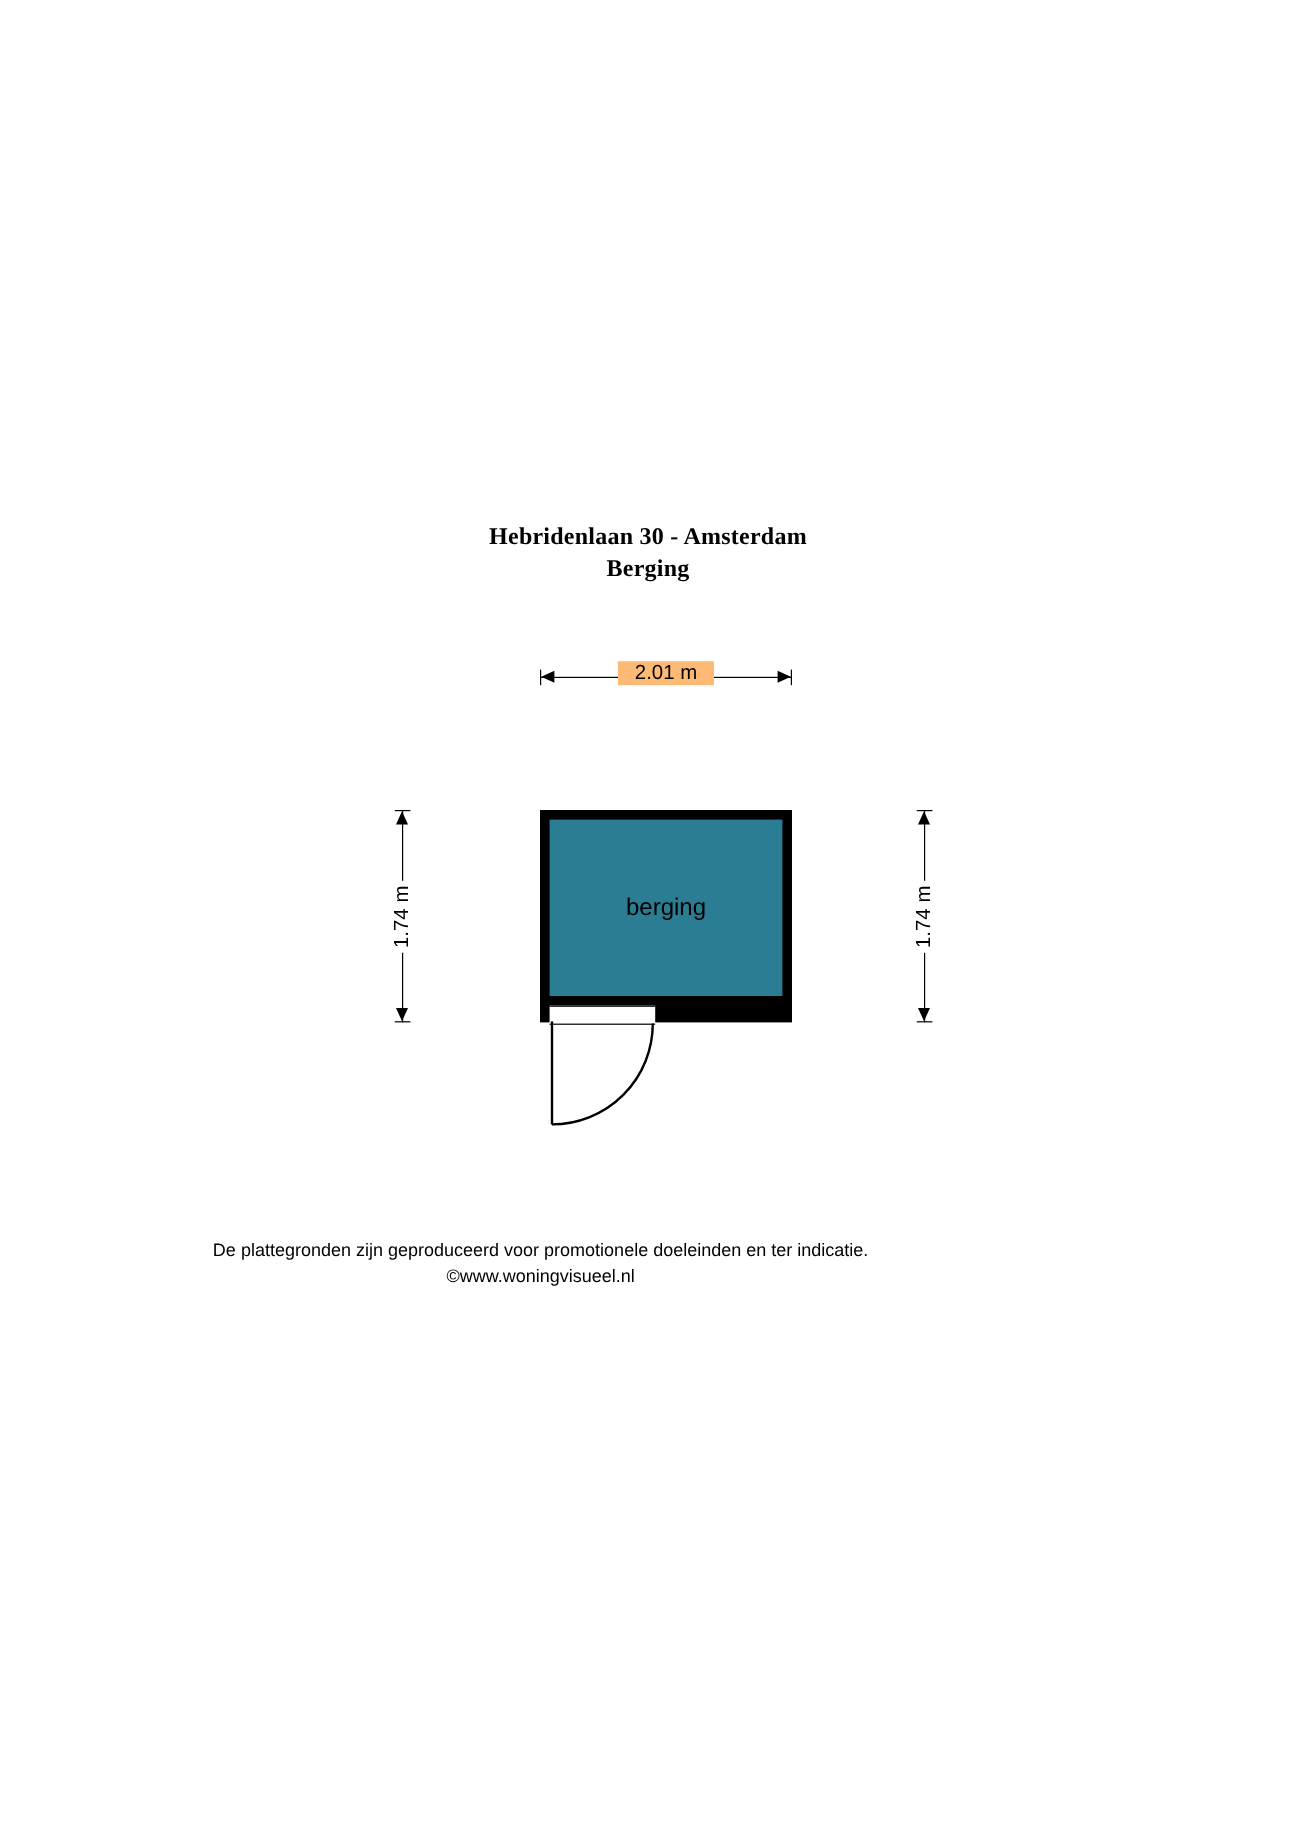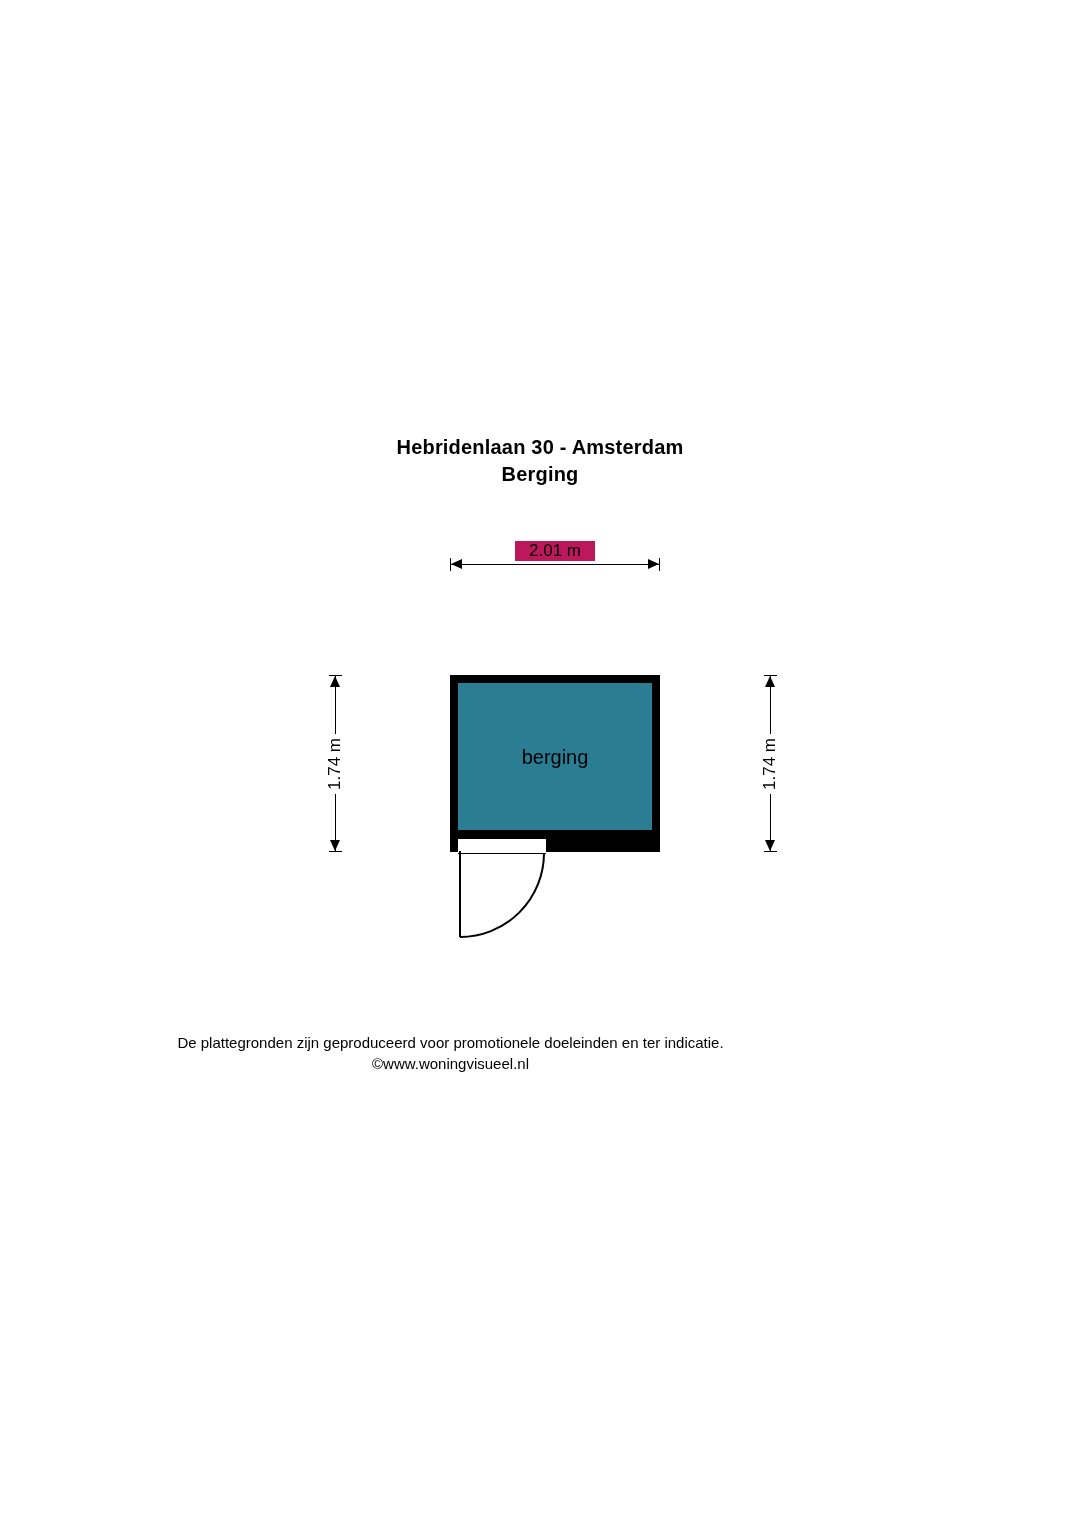--- a/index.html
+++ b/index.html
@@ -22,20 +22,21 @@
     top: 434px;
     left: 0;
     width: 1080px;
     text-align: center;
   }
   #title-block .title-line {
     font-size: 20px;
     font-weight: bold;
     letter-spacing: 0.2px;
     line-height: 27px;
+    font-family: Liberation Serif, serif;
   }
 
   
   #plan {
     position: absolute;
     top: 540px;
     left: 300px;
     width: 520px;
     height: 460px;
   }
@@ -70,23 +71,23 @@
     border-bottom: 5px solid transparent;
   }
   .dim-h .arrow-l { left: 1px; border-right: 11px solid #000; }
   .dim-h .arrow-r { right: 1px; border-left: 11px solid #000; }
   .dim-h .label {
     position: absolute;
     top: -4px;
     left: 0; right: 0;
     text-align: center;
     font-size: 17px;
-    background: #be185d;
+    background: #fdba74;
     width: 80px;
-    margin: 0 auto;
+    margin: 10px auto;
   }
 
   
   .dim-v {
     position: absolute;
     width: 30px;
   }
   .dim-v .line {
     position: absolute;
     left: 15px;

